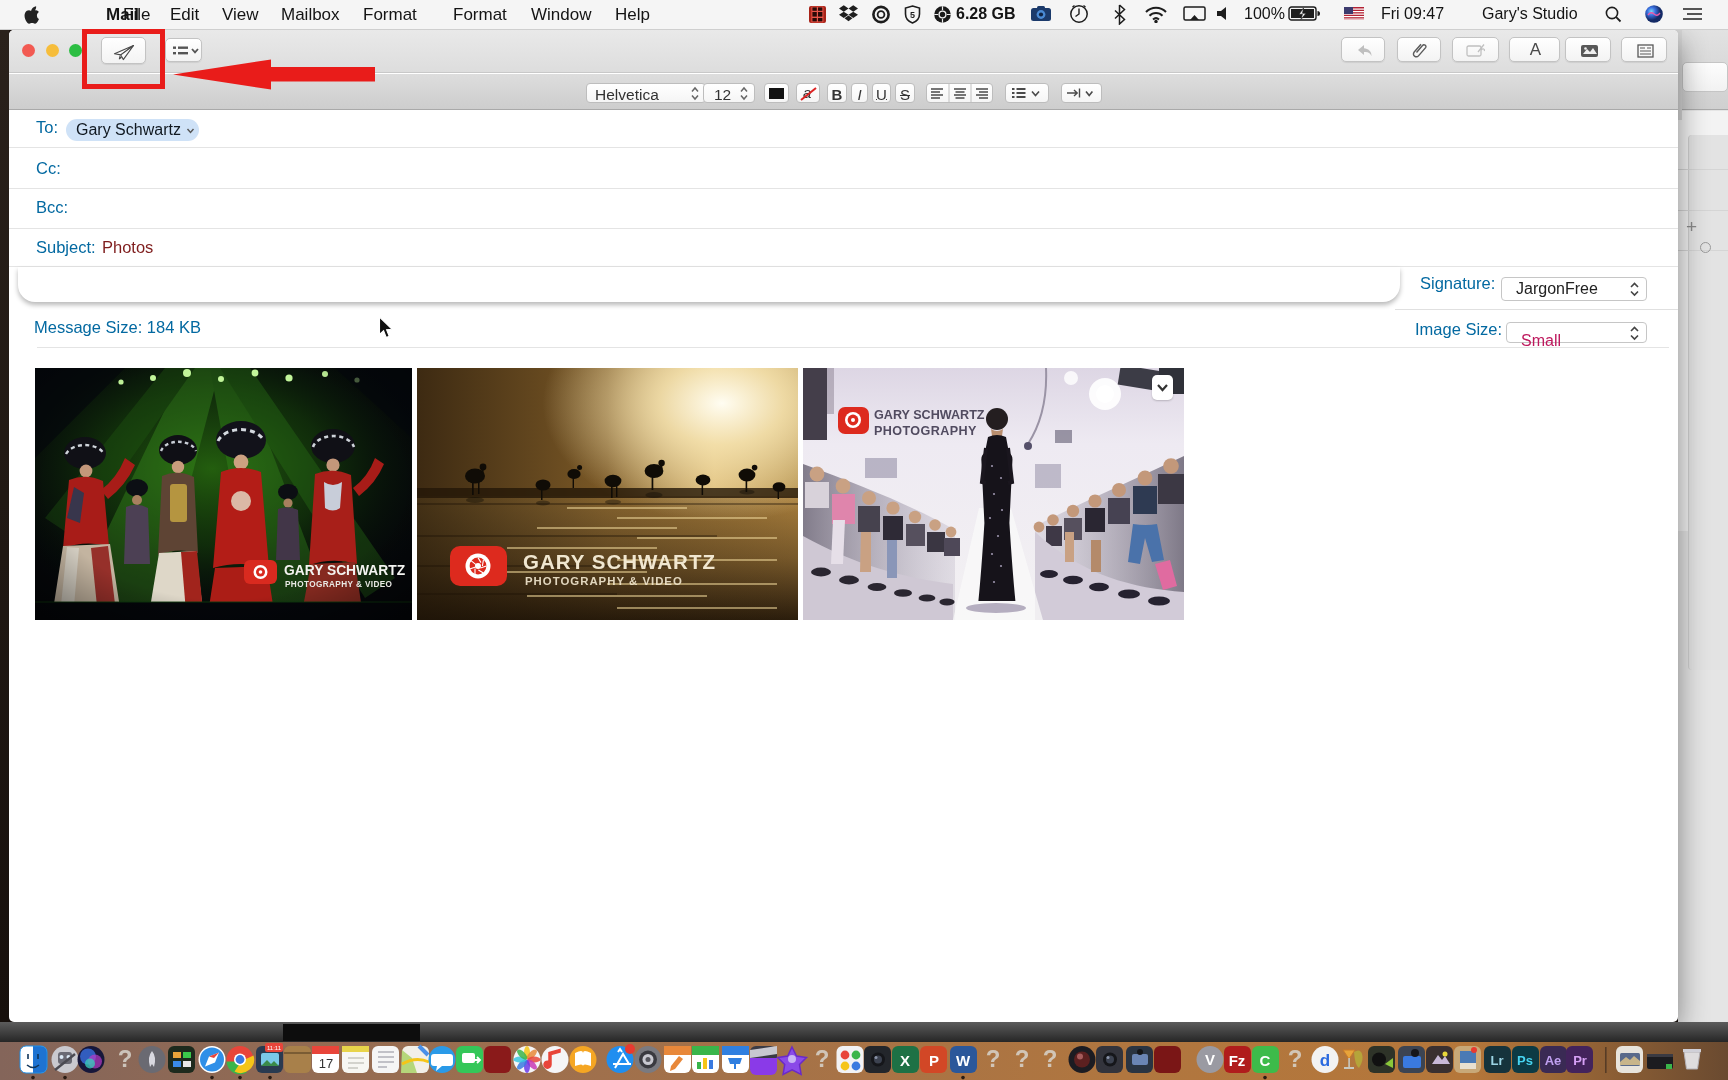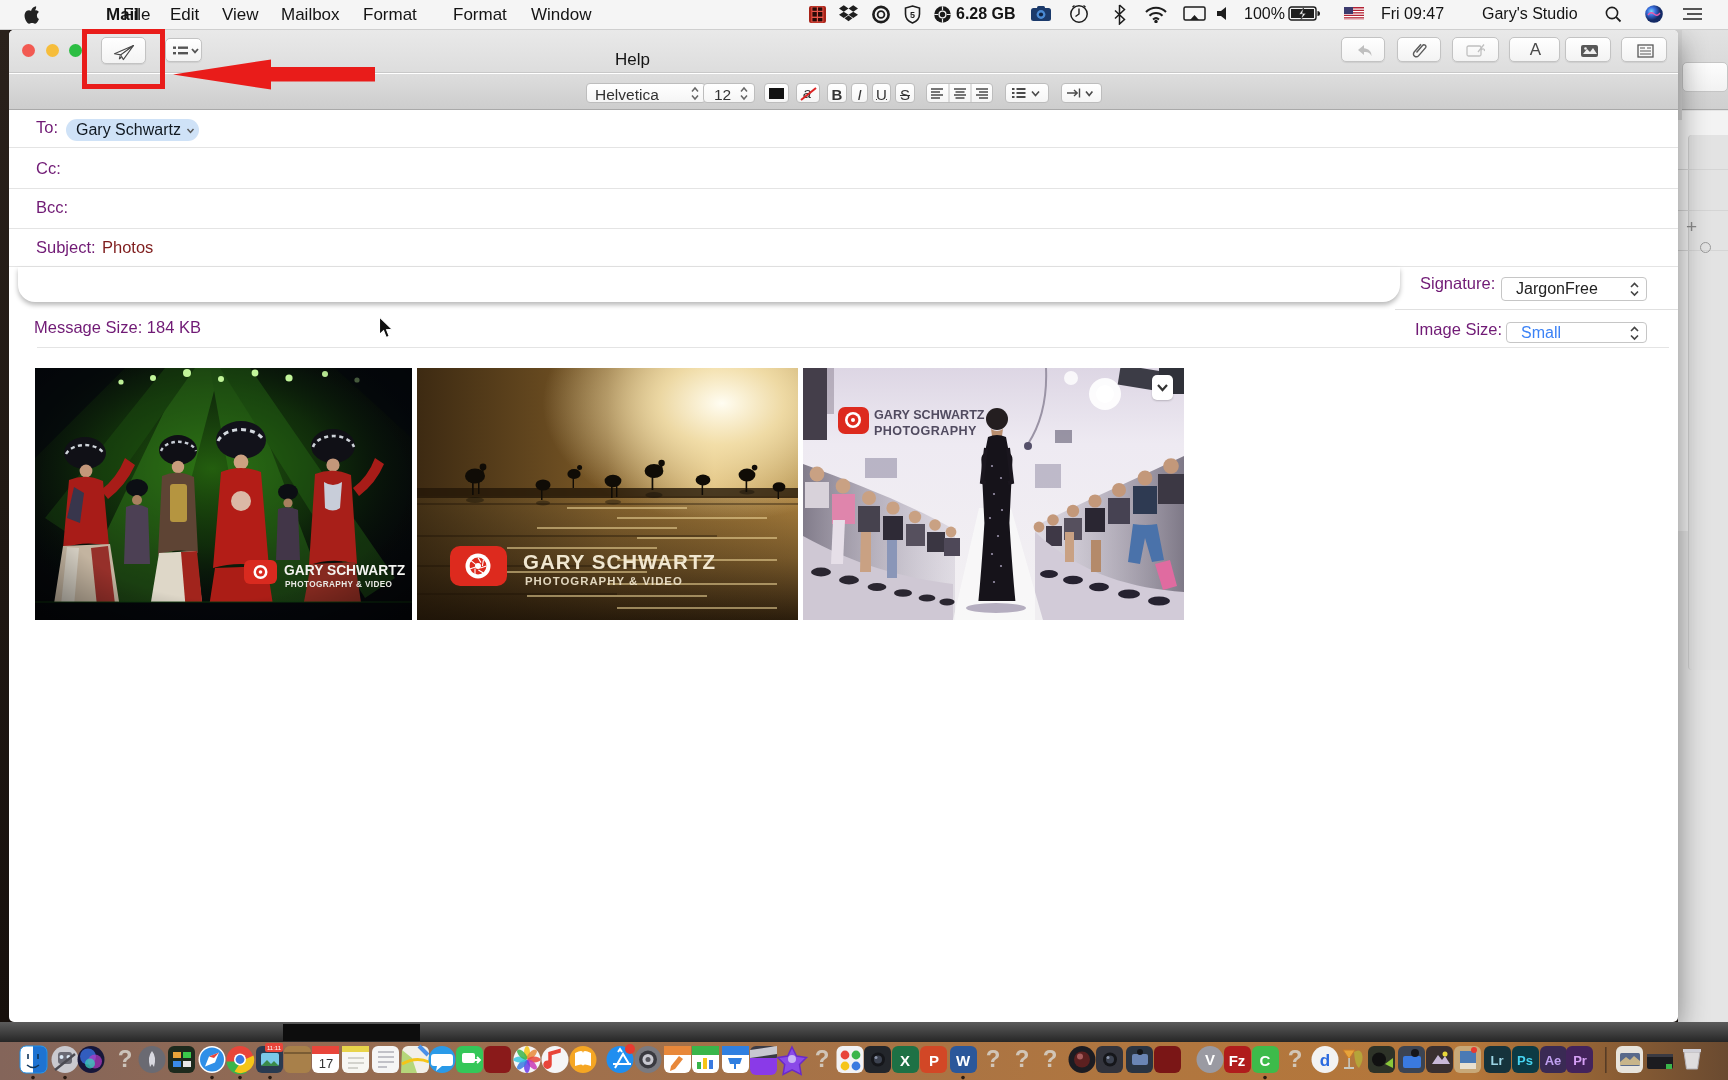--- a/index.html
+++ b/index.html
@@ -19,21 +19,21 @@
 
 
 #win { left:9px; top:30px; width:1669px; height:992px; border-radius:5px; background:#ffffff; box-shadow:0 10px 30px rgba(0,0,0,.45); }
 #titlebar { left:0; top:0; width:1669px; height:43px; background:linear-gradient(#e9e9e9,#dddddd); border-bottom:1px solid #c8c8c8; border-radius:5px 5px 0 0; }
 #toolrow { left:0; top:44px; width:1669px; height:36px; background:linear-gradient(#dddddd,#cdcdcd); border-bottom:1px solid #a9a9a9; }
 .tl { border-radius:50%; width:13px; height:13px; top:14px; }
 .btn { background:linear-gradient(#ffffff,#f3f3f3); border:1px solid #c3c3c3; border-radius:5px; box-shadow:0 1px 1px rgba(0,0,0,.08); }
 .fbtn { background:linear-gradient(#ffffff,#f5f5f5); border:1px solid #bdbdbd; border-radius:4px; top:53px; height:20px; }
 
 
-.hlabel { color:#701a75; font-size:16.5px; }
+.hlabel { color:#0369a1; font-size:16.5px; }
 .hdiv { left:0; width:1669px; height:1px; background:#e4e4e4; }
 
 
 #darkband { left:0; top:1022px; width:1728px; height:20px; background:linear-gradient(#5c5c5c,#262626); }
 #dock { left:0; top:1042px; width:1728px; height:38px; background:linear-gradient(90deg,#84655a,#9d6f4e 30%,#b0763f 65%,#b5773a 85%,#6a4a30); }
 </style>
 </head>
 <body>
 
 <div class="abs" id="rightwin">
@@ -197,21 +197,21 @@
     <div class="abs" style="left:14px;top:2px;font-size:16px;color:#222;">JargonFree</div>
     <svg class="abs" style="right:6px;top:3px;" width="11" height="17" viewBox="0 0 11 17">
         <path d="M2 6 L5.5 2.5 L9 6 M2 10.5 L5.5 14 L9 10.5" fill="none" stroke="#444" stroke-width="1.6"></path>
       </svg>
   </div>
   <div class="abs" style="left:1386px;top:279px;width:283px;height:1px;background:#e0e0e0;"></div>
 
   <div class="abs hlabel" style="left:25px;top:288px;">Message Size: 184 KB</div>
   <div class="abs hlabel" style="left:1406px;top:290px;">Image Size:</div>
   <div class="abs" style="left:1497px;top:292px;width:141px;height:21px;background:#fff;border:1px solid #c6c6c6;border-radius:4px;">
-    <div class="abs" style="left:14px;top:1px;font-size:16px;color:#3b82f6;">Small</div>
+    <div class="abs" style="left:14px;top:9px;font-size:16px;color:#be185d;">Small</div>
     <svg class="abs" style="right:6px;top:2px;" width="11" height="17" viewBox="0 0 11 17">
         <path d="M2 6 L5.5 2.5 L9 6 M2 10.5 L5.5 14 L9 10.5" fill="none" stroke="#444" stroke-width="1.6"></path>
       </svg>
   </div>
   <div class="abs" style="left:28px;top:317px;width:1632px;height:1px;background:#e4e4e4;"></div>
 
   <svg class="abs" style="left:26px;top:338px;" width="377" height="252" viewBox="0 0 377 252">
     <defs>
       <radialGradient id="p1g" cx="0.47" cy="0.40" r="0.62">
         <stop offset="0" stop-color="#27680f" stop-opacity=".9"></stop>
@@ -522,21 +522,21 @@
     <path d="M10.8 4.4 c.9-1.1 1.5-2.6 1.3-4.1 -1.3.1-2.8.9-3.7 2 -.8 1-1.5 2.5-1.3 4 1.4.1 2.9-.8 3.7-1.9z M12.9 9.5 c0-2.3 1.9-3.4 2-3.5 -1.1-1.6-2.8-1.8-3.4-1.8 -1.4-.1-2.8.8-3.5.8 -.7 0-1.8-.8-3-.8 -1.5 0-2.9.9-3.7 2.3 -1.6 2.7-.4 6.8 1.1 9 .7 1.1 1.6 2.3 2.8 2.2 1.1 0 1.5-.7 2.9-.7 1.3 0 1.7.7 2.9.7 1.2 0 2-1.1 2.7-2.2 .9-1.2 1.2-2.4 1.2-2.5 0 0-2-.8-2-3.5z" fill="#222"></path>
   </svg>
   <div class="mi bold" style="left:66px;">Mail</div>
   <div class="mi" style="left:123px;">File</div>
   <div class="mi" style="left:170px;">Edit</div>
   <div class="mi" style="left:222px;">View</div>
   <div class="mi" style="left:281px;">Mailbox</div>
   <div class="mi" style="left:363px;">Format</div>
   <div class="mi" style="left:453px;">Format</div>
   <div class="mi" style="left:531px;">Window</div>
-  <div class="mi" style="left:615px;margin-top:45px;">Help</div>
+  <div class="mi" style="left:615px;">Help</div>
 
   <svg class="abs" style="left:808px;top:5px;" width="19" height="19">
       <rect x="1" y="1" width="17" height="17" rx="2" fill="#a82318"></rect>
       <rect x="3.4" y="1.6" width="12" height="15.8" fill="#e8564a"></rect>
       <g fill="#2a0a08">
         <rect x="4.4" y="2.4" width="4.4" height="3.4"></rect>
         <rect x="10" y="2.4" width="4.4" height="3.4"></rect>
         <rect x="4.4" y="7" width="4.4" height="4.6"></rect>
         <rect x="10" y="7" width="4.4" height="4.6"></rect>
         <rect x="4.4" y="13" width="4.4" height="3.4"></rect>

